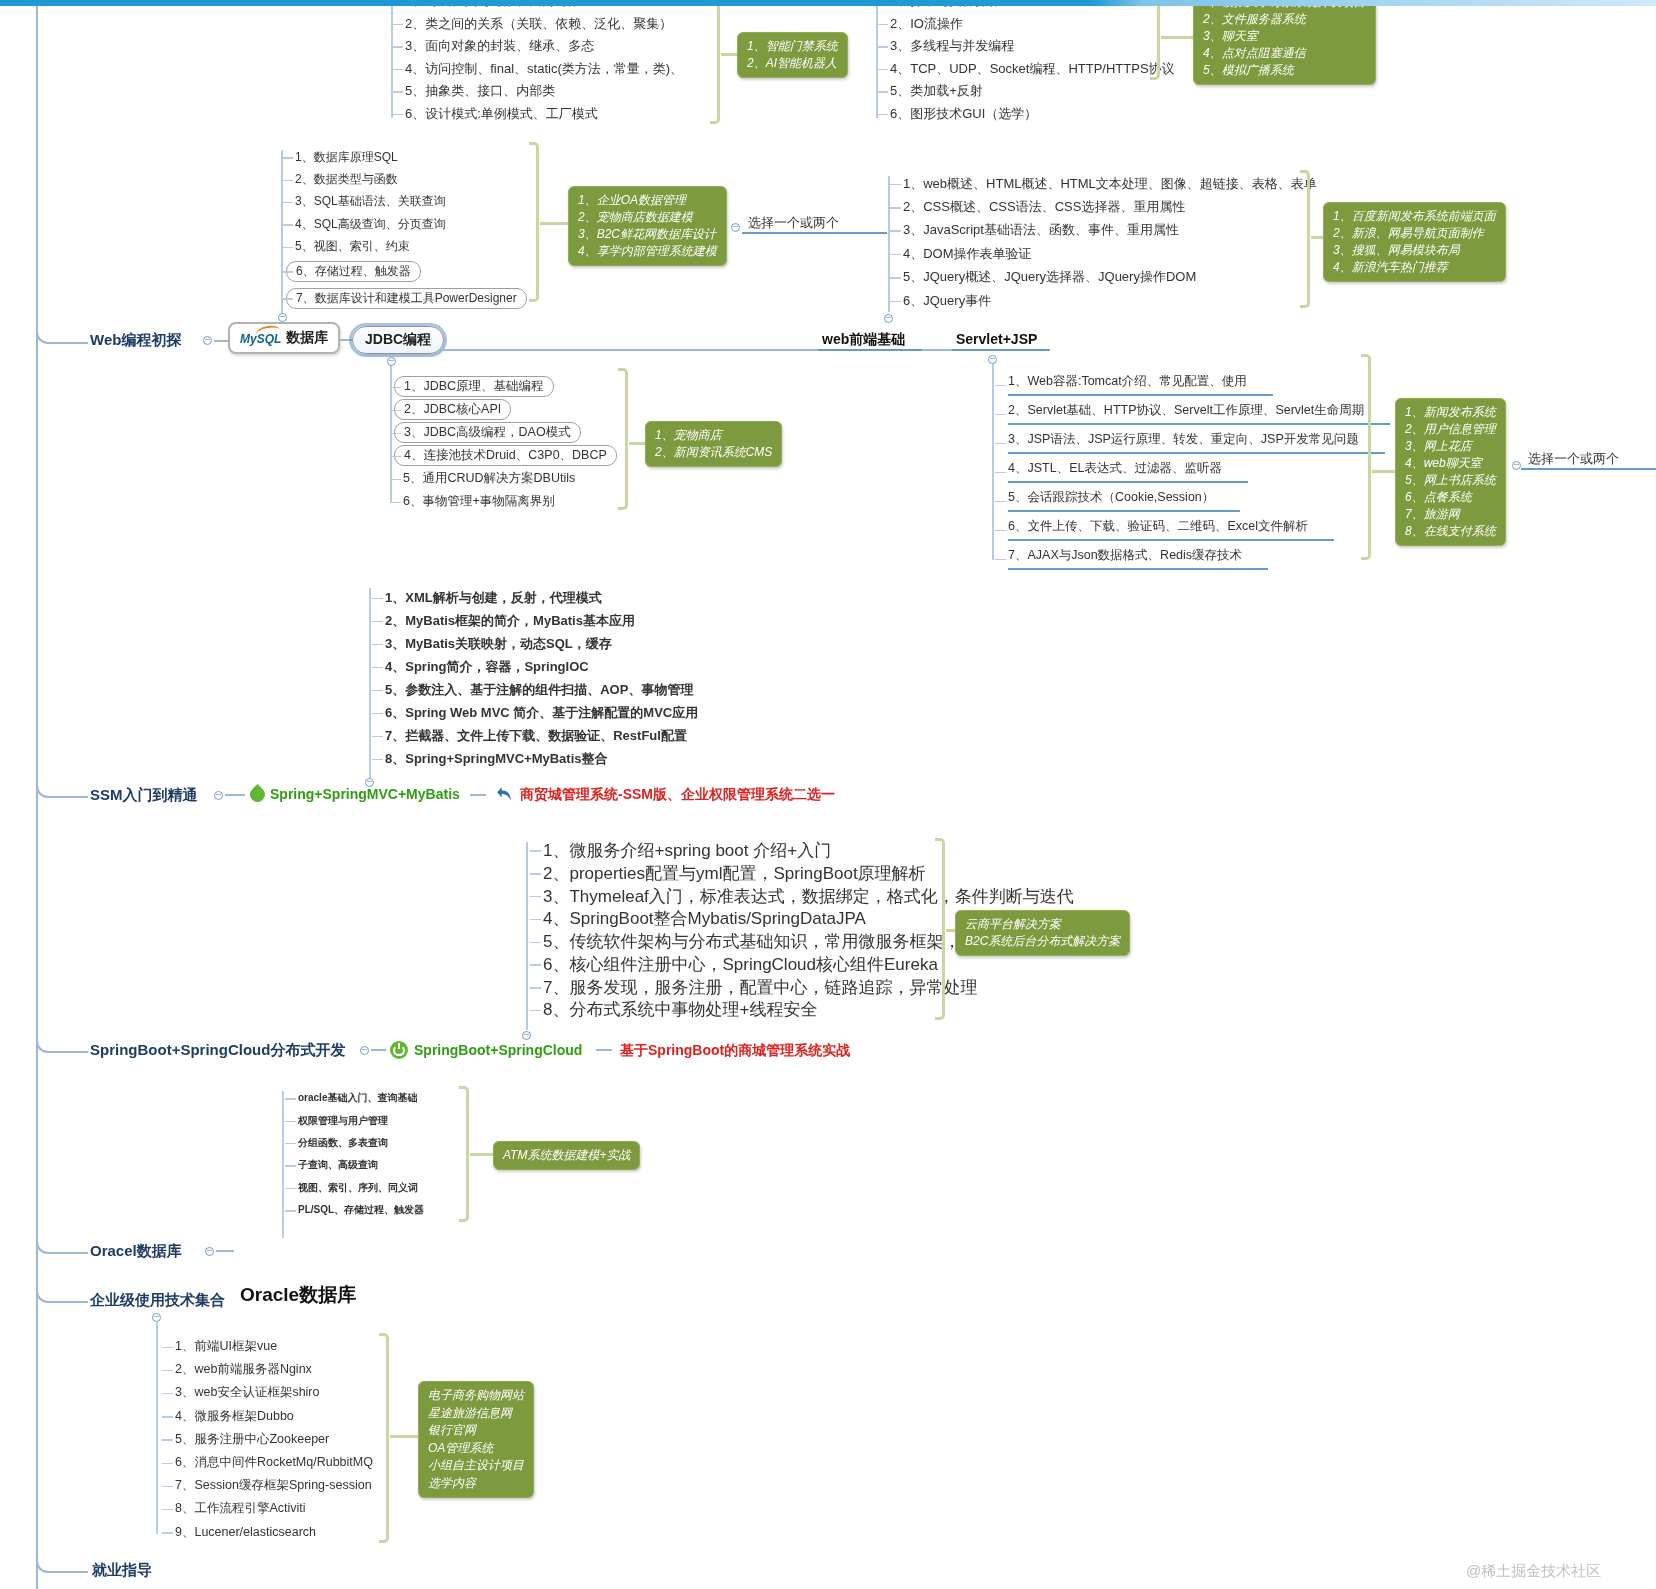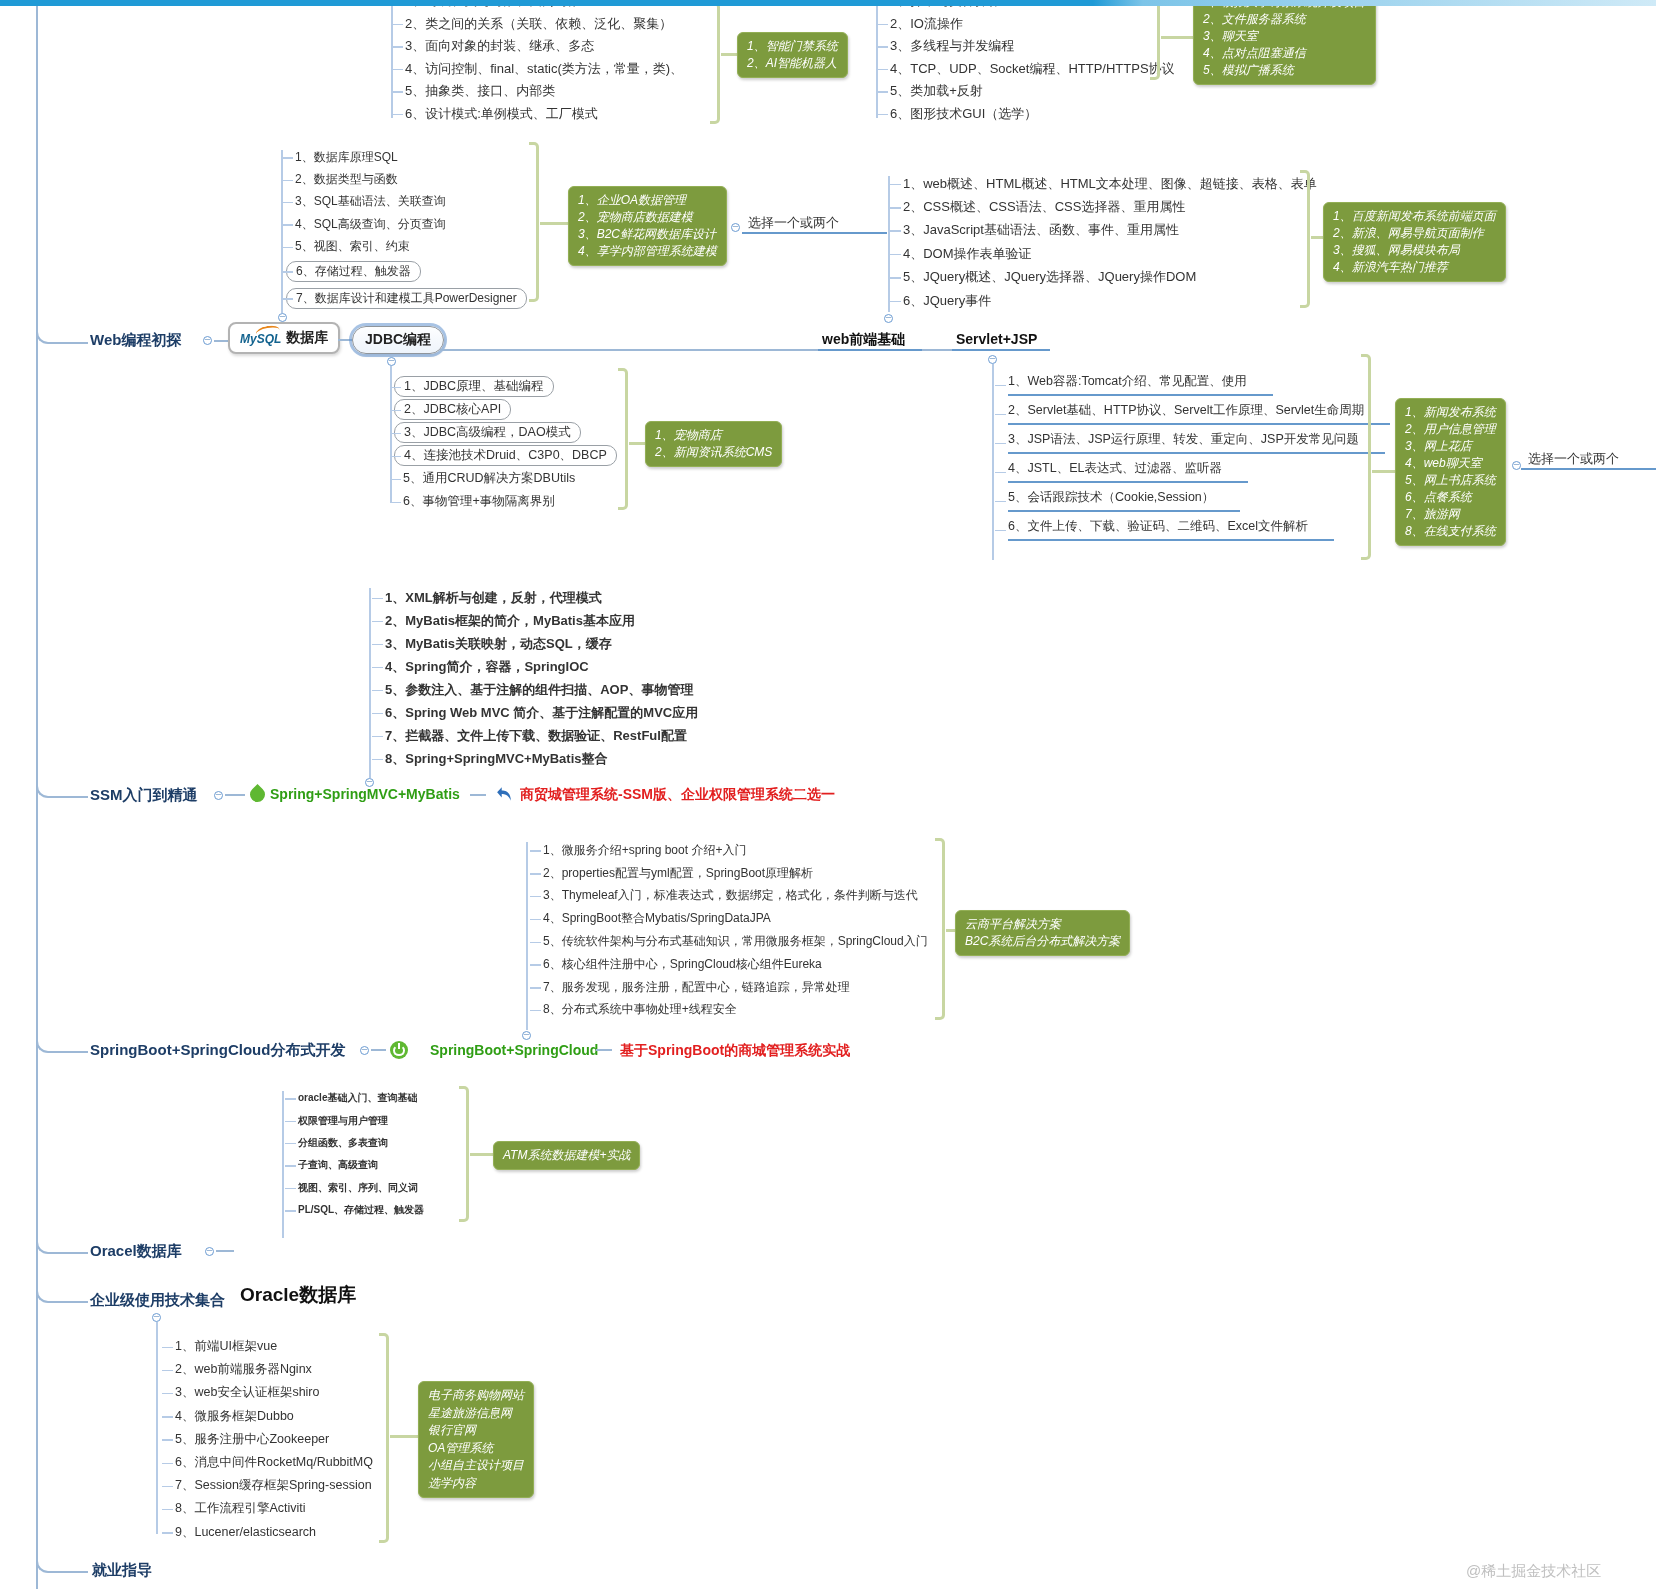--- a/index.html
+++ b/index.html
@@ -26,21 +26,21 @@
   .row{display:flex;align-items:center;position:relative;white-space:nowrap;font-size:13px;color:var(--ink);}
   .row:before{content:"";position:absolute;left:-13px;top:50%;width:11px;height:1.5px;background:var(--tree);}
   .l-oop .row,.l-adv .row{height:22.5px;}
   .l-db  .row{height:22.4px;font-size:12px;}
   .l-db  .row:nth-child(n+6){height:27px;}
   .l-web .row{height:23.4px;}
   .l-jdbc .row{height:23px;font-size:12.5px;}
   .l-servlet .row{height:29px;font-size:12.5px;align-items:center;}
   .l-servlet .t{border-bottom:2px solid var(--blue);padding:0 26px 4px 0;}
   .l-ssm .row{height:23px;font-weight:bold;}
-  .l-sb  .row{height:22.8px;font-size:12px;}
+  .l-sb  .row{height:22.8px;font-size:17px;}
   .l-ora .row{height:22.4px;font-size:10px;font-weight:bold;}
   .l-ent .row{height:23.2px;font-size:12.5px;}
   .l-db .row:nth-child(6) .t,.l-db .row:nth-child(7) .t,
   .l-jdbc .row:nth-child(-n+4) .t{border:1.5px solid #9aa0a6;border-radius:10px;padding:1px 9px;margin-left:-9px;background:#fff;}
   .bracket{border-top:3px solid var(--bracket);border-bottom:3px solid var(--bracket);
     border-right:3px solid var(--bracket);width:10px;border-radius:0 5px 5px 0;box-sizing:border-box;}
   .stem{height:3px;background:var(--bracket);}
   .gbox{background:var(--gbox);border:1px solid var(--gboxb);border-radius:6px;color:#fff;
     font-style:italic;font-size:12px;line-height:17px;padding:5px 9px;white-space:nowrap;
     box-shadow:1px 2px 3px rgba(0,0,0,.2);}
@@ -281,20 +281,23 @@
       </div>
       <div class="row">
         <span class="t">4、JSTL、EL表达式、过滤器、监听器</span>
       </div>
       <div class="row">
         <span class="t">5、会话跟踪技术（Cookie,Session）</span>
       </div>
       <div class="row">
         <span class="t">6、文件上传、下载、验证码、二维码、Excel文件解析</span>
       </div>
+      <div class="row">
+        <span class="t">7、AJAX与Json数据格式、Redis缓存技术</span>
+      </div>
     </div>
   <div class="abs bracket" style="left:1361px;top:354px;height:206px;"></div>
   <div class="abs stem" style="left:1372px;top:470px;width:23px;"></div>
   <div class="abs gbox" style="left:1395px;top:398px;">
       <div class="grow">1、新闻发布系统</div>
       <div class="grow">2、用户信息管理</div>
       <div class="grow">3、网上花店</div>
       <div class="grow">4、web聊天室</div>
       <div class="grow">5、网上书店系统</div>
       <div class="grow">6、点餐系统</div>
@@ -383,21 +386,21 @@
   <div class="abs gbox" style="left:955px;top:910px;">
       <div class="grow">云商平台解决方案</div>
       <div class="grow">B2C系统后台分布式解决方案</div>
     </div>
 
   
   <div class="abs branch-label" style="left:90px;top:1041px;">SpringBoot+SpringCloud分布式开发</div>
   <div class="abs circ" style="left:360px;top:1046px;"></div>
   <div class="abs dash" style="left:371px;top:1049px;width:15px;"></div>
   <div class="abs boot" style="left:390px;top:1041px;"></div>
-  <div class="abs green-node" style="left:414px;top:1042px;margin-left:16px;">SpringBoot+SpringCloud</div>
+  <div class="abs green-node" style="left:414px;top:1042px;">SpringBoot+SpringCloud</div>
   <div class="abs dash" style="left:596px;top:1049px;width:16px;"></div>
   <div class="abs red-node" style="left:620px;top:1042px;">基于SpringBoot的商城管理系统实战</div>
 
   
   <div class="abs vline" style="left:282px;top:1091px;height:147px;"></div>
   <div class="abs list l-ora" style="left:298px;top:1087px;">
       <div class="row">
         <span class="t">oracle基础入门、查询基础</span>
       </div>
       <div class="row">

